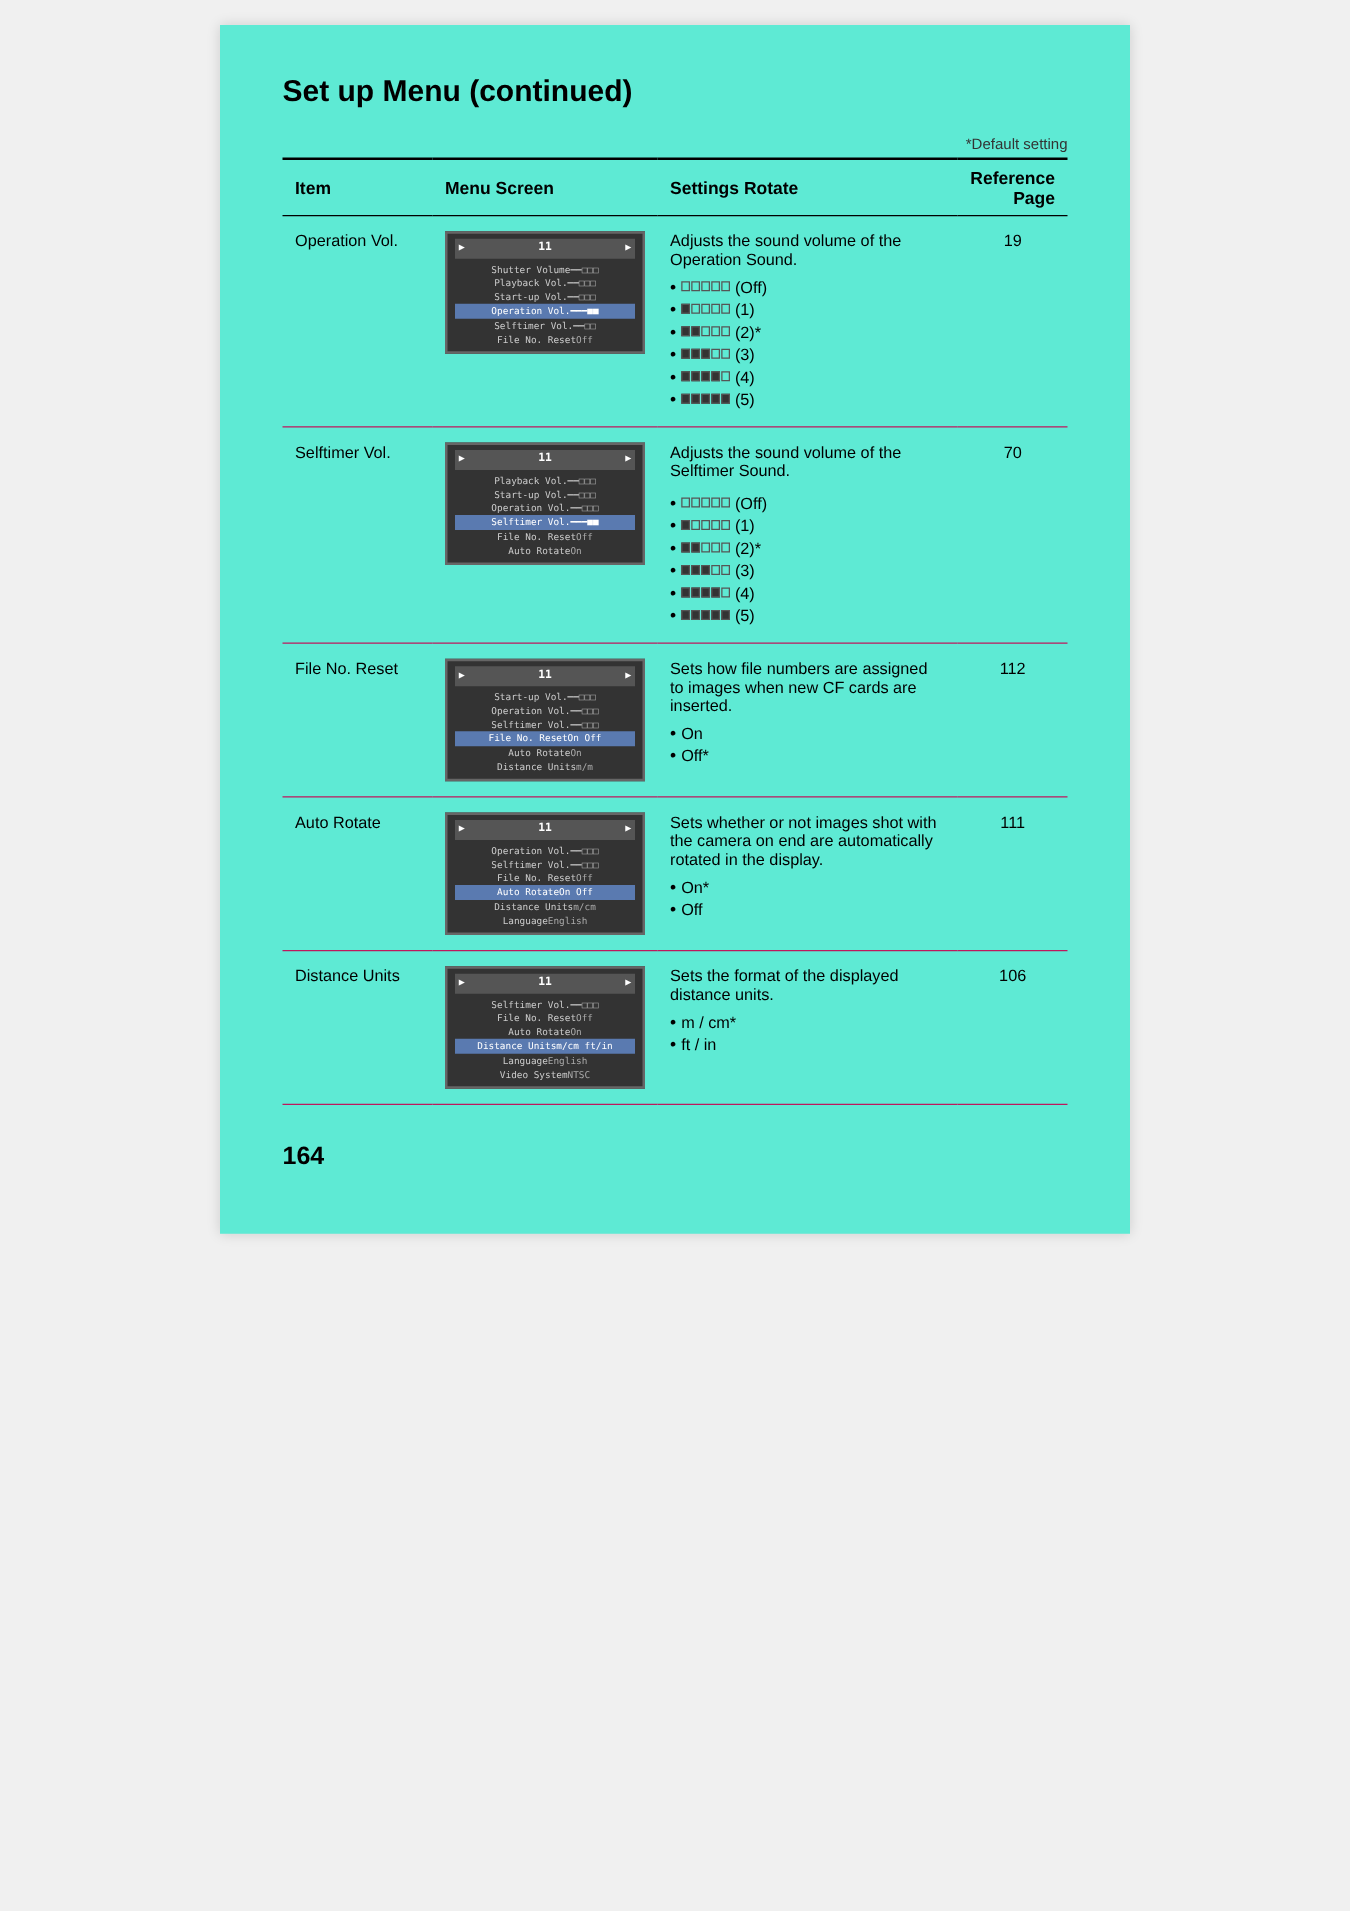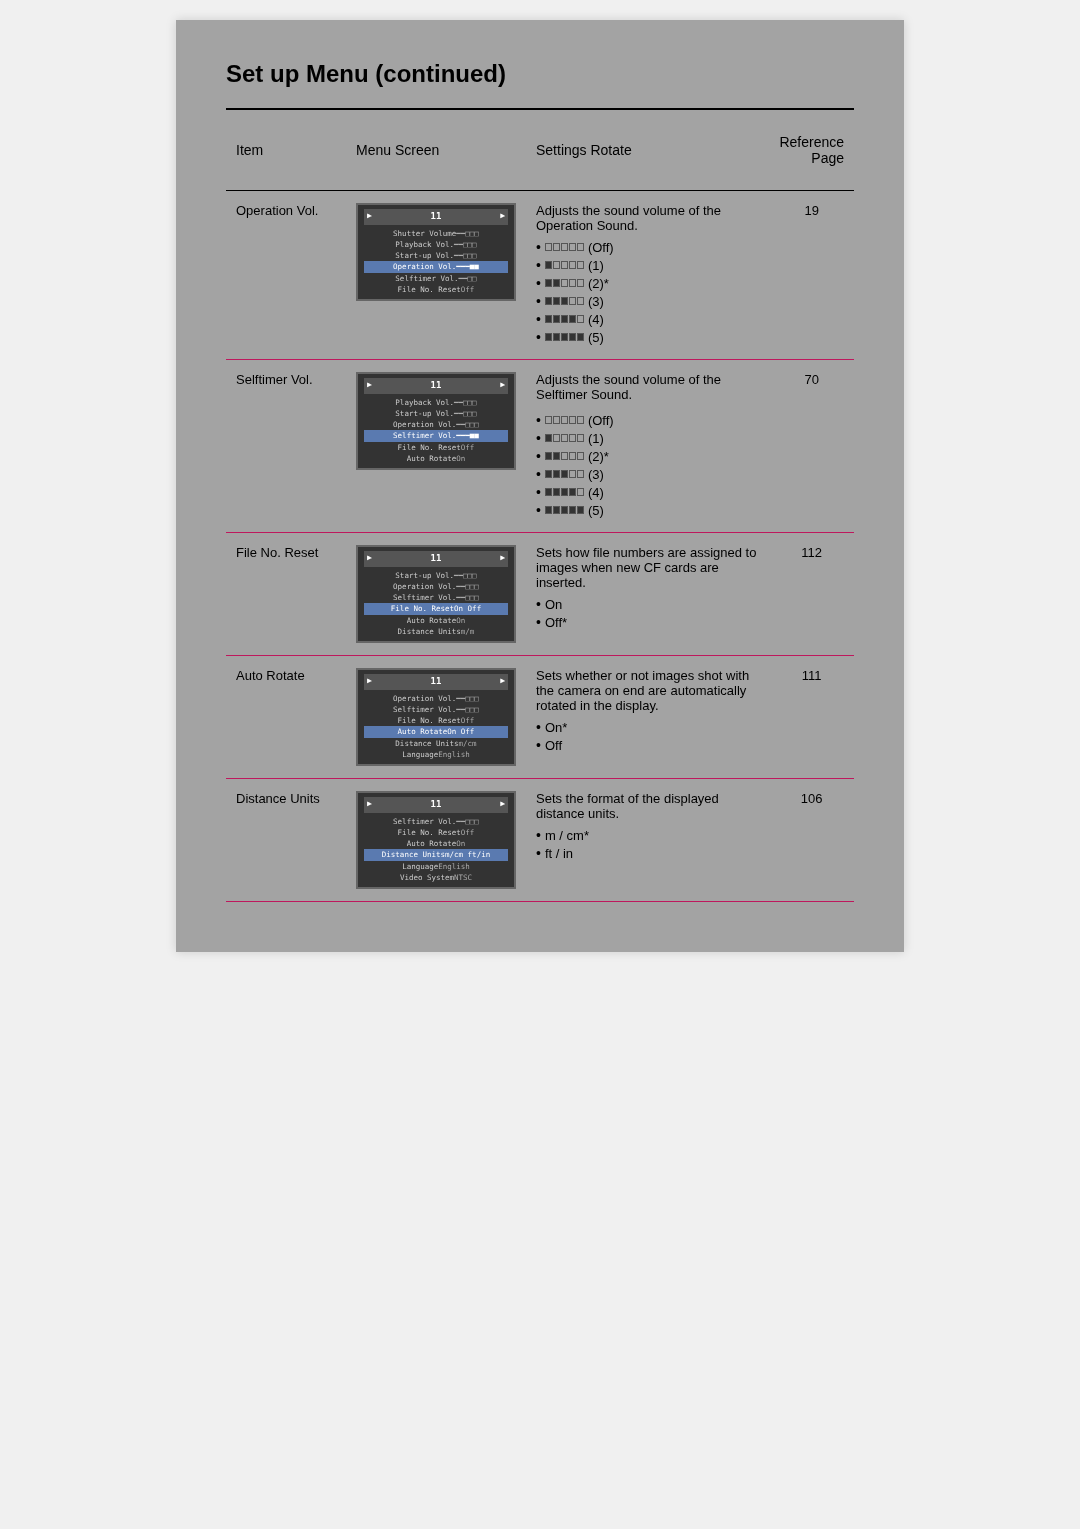--- a/index.html
+++ b/index.html
@@ -8,21 +8,21 @@
       font-family: Arial, sans-serif;
       font-size: 14px;
       color: #000;
       display: flex;
       justify-content: center;
       align-items: flex-start;
       min-height: 1529px;
       padding: 20px;
     }
     .page {
-      background: #a3a3a3;
+      background: #5eead4;
       width: 728px;
       padding: 40px 50px 50px 50px;
       box-shadow: 0 0 10px rgba(0,0,0,0.15);
     }
     .page-title {
       font-size: 24px;
       font-weight: bold;
       margin-bottom: 20px;
     }
     .default-setting-note {
@@ -31,22 +31,22 @@
       color: #333;
       margin-bottom: 4px;
     }
     table {
       width: 100%;
       border-collapse: collapse;
     }
     thead th {
       border-top: 2px solid #000;
       border-bottom: 1px solid #000;
-      padding: 24px 10px;
-      font-weight: normal;
+      padding: 6px 10px;
+      font-weight: bold;
       font-size: 14px;
       text-align: left;
     }
     thead th.ref-page {
       text-align: right;
     }
     tbody td {
       border-bottom: 1px solid #be185d;
       padding: 12px 10px;
       vertical-align: top;
@@ -106,20 +106,21 @@
       font-weight: bold;
       margin-top: 30px;
     }
   </style>
 </head>
 <body>
 
 <div class="page">
   <div class="page-title">Set up Menu (continued)</div>
 
+  <div class="default-setting-note">*Default setting</div>
 
   <table>
     <thead>
       <tr>
         <th class="col-item">Item</th>
         <th class="col-menu">Menu Screen</th>
         <th class="col-settings">Settings Rotate</th>
         <th class="col-ref ref-page">Reference<br>Page</th>
       </tr>
     </thead>
@@ -486,13 +487,14 @@
                 <span class="bullet">•</span>
                 <span> ft / in</span>
               </li>
             </ul>
           </td>
           <td class="col-ref">106</td>
         </tr>
       </tbody>
   </table>
 
+  <div class="page-num">164</div>
 </div>
 
 </body></html>

